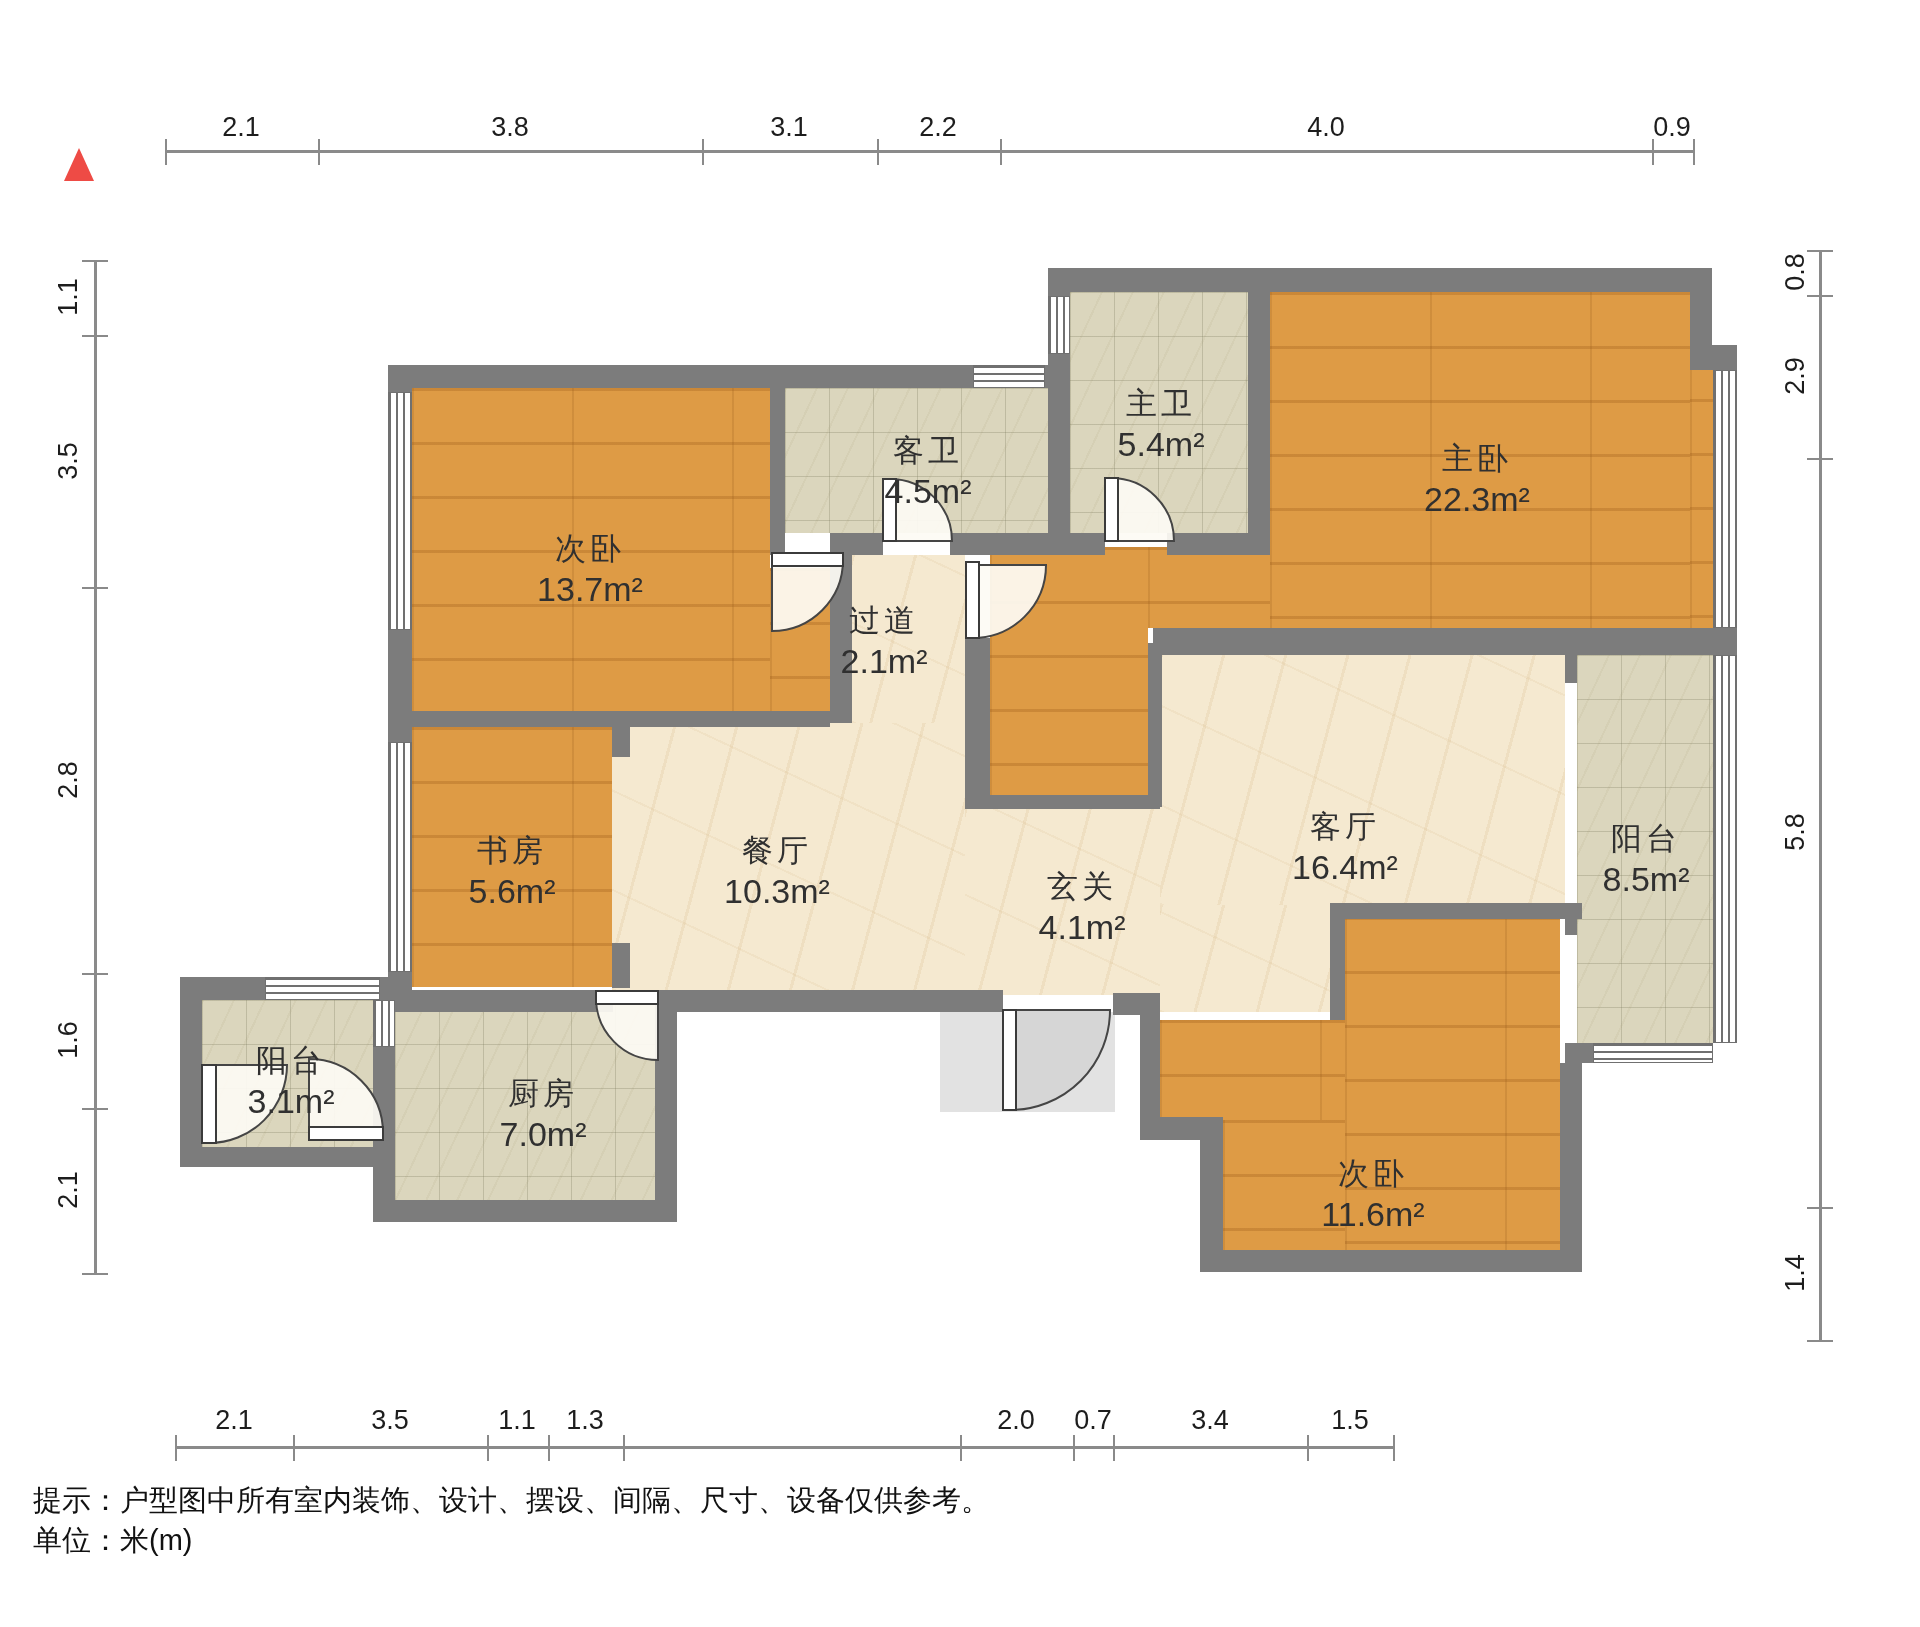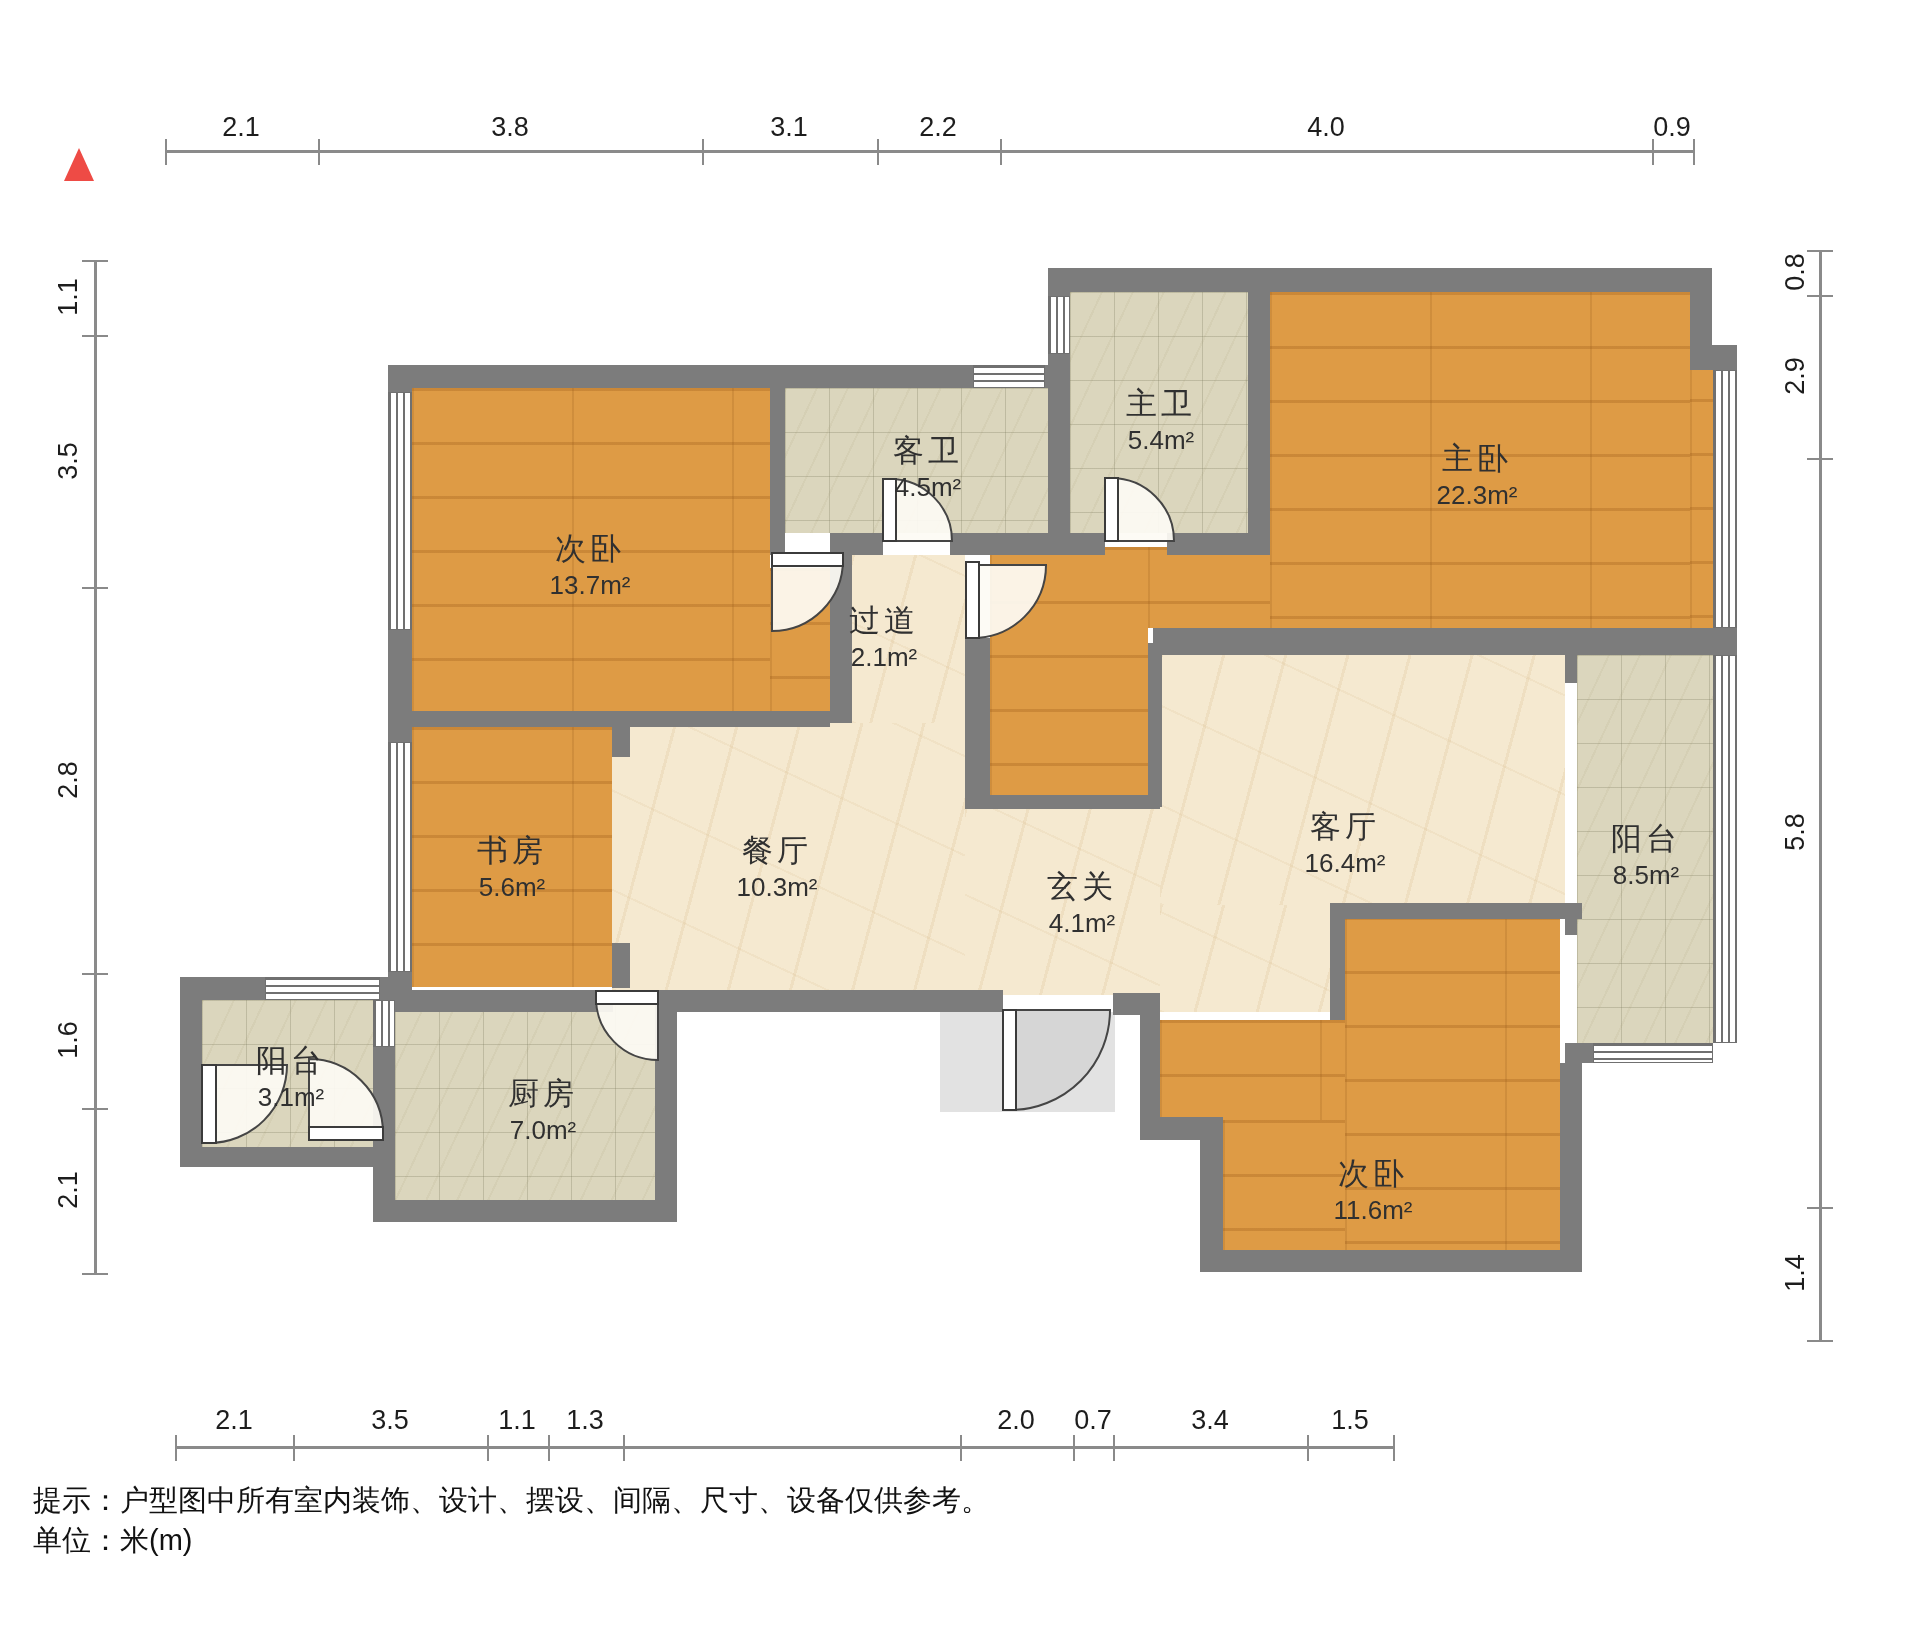--- a/index.html
+++ b/index.html
@@ -19,21 +19,21 @@
     background-image:
       linear-gradient(rgba(125,125,95,.30) 1.5px, rgba(0,0,0,0) 1.5px),
       linear-gradient(90deg, rgba(125,125,95,.30) 1.5px, rgba(0,0,0,0) 1.5px),
       repeating-linear-gradient(115deg, rgba(170,160,120,.12) 0 2px, rgba(0,0,0,0) 2px 28px);
     background-size:44px 44px, 44px 44px, auto;}
   .wall{background:#7c7c7c;}
   .win-v{background:repeating-linear-gradient(90deg,#707070 0 2px,#ffffff 2px 7px);border:1px solid #707070;box-sizing:border-box;}
   .win-h{background:repeating-linear-gradient(180deg,#707070 0 2px,#ffffff 2px 7px);border:1px solid #707070;box-sizing:border-box;}
   .room-label{position:absolute;transform:translateX(-50%);text-align:center;color:#303030;white-space:nowrap;}
   .room-label .rn{font-size:31px;letter-spacing:4px;}
-  .room-label .ra{font-size:26px;letter-spacing:0;}
+  .room-label .ra{font-size:34px;letter-spacing:0;}
   .dim{position:absolute;font-size:27px;color:#1d1d1d;white-space:nowrap;}
   .dim.rot{transform:translate(-50%,-50%) rotate(-90deg);}
   .dim.ctr{transform:translateX(-50%);}
   .dline{position:absolute;background:#8a8a8a;}
   .footer{position:absolute;left:33px;color:#111;font-size:29px;line-height:1.38;}
   .tri{position:absolute;width:0;height:0;border-left:15px solid transparent;border-right:15px solid transparent;border-bottom:33px solid #ee4b45;}
 </style>
 </head>
 <body>
 

